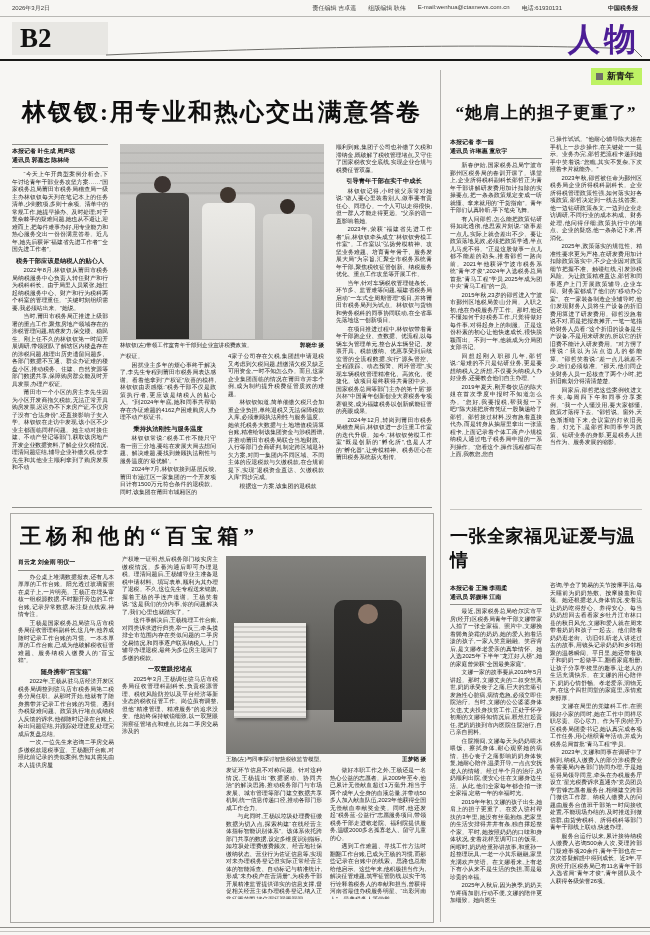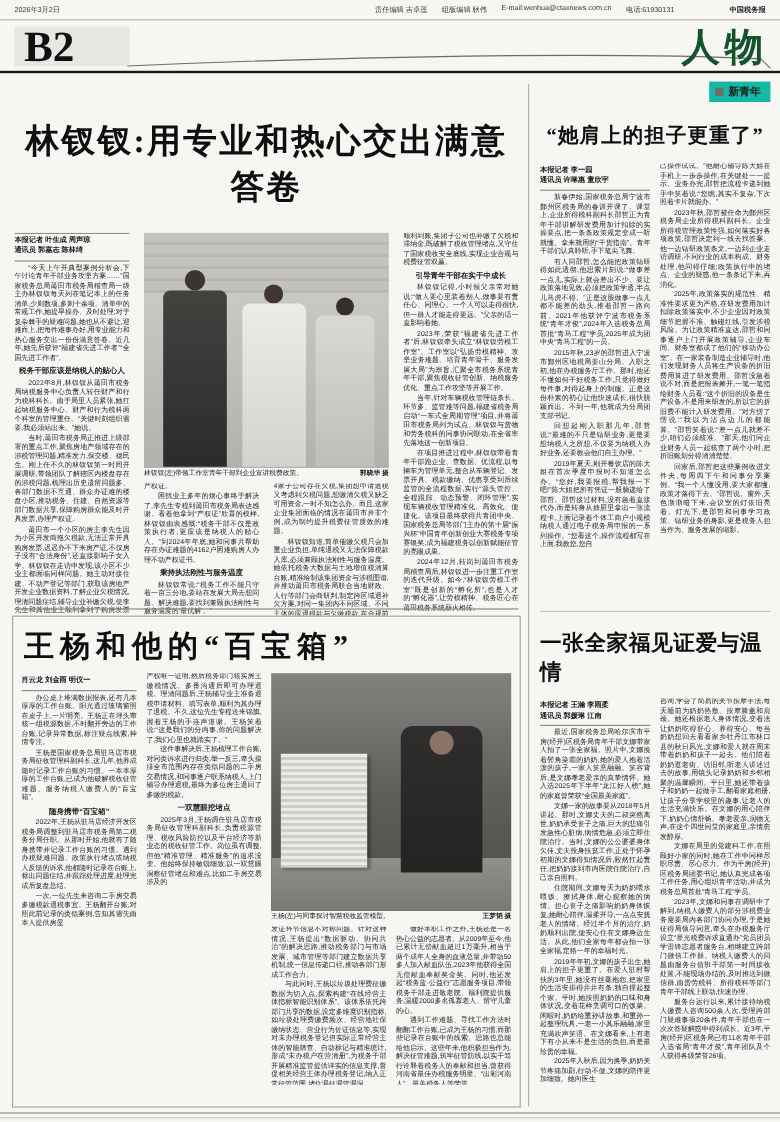--- a/index.html
+++ b/index.html
@@ -11,40 +11,40 @@
   .serif{font-family:"Liberation Serif","DejaVu Serif",serif;}
   
   .masthead{position:absolute;top:3px;left:12px;right:12px;height:11px;
     display:flex;align-items:center;font-size:6px;color:#3a3a38;}
   .m-center{margin-left:auto;display:flex;gap:12px;}
   .m-right{margin-left:46px;font-weight:bold;color:#222;}
   .mast-rule{position:absolute;top:16px;left:0;right:0;height:1px;background:#b9b8b4;}
   
   .page-no{position:absolute;left:12px;top:22px;width:88px;height:33px;
     background:#e8e7e3;display:flex;align-items:center;padding-left:8px;
-    font-size:36px;font-weight:bold;color:#111;}
+    font-size:27px;font-weight:bold;color:#111;}
   .section-title{position:absolute;right:10px;top:18px;font-size:32px;font-weight:bold;
-    color:#14532d;letter-spacing:4px;z-index:2;font-family:Liberation Mono, monospace;}
+    color:#4c1d95;letter-spacing:4px;z-index:2;font-family:Liberation Mono, monospace;}
   .swoosh{position:absolute;left:106px;top:42px;width:540px;height:16px;z-index:1;}
   .rule-thick{position:absolute;top:59px;left:0;right:0;height:2px;background:#1a1a18;}
   
   .headline{font-weight:bold;color:#0f0f0f;}
   .byline{font-size:6px;font-weight:bold;line-height:8.5px;color:#161616;
     border-bottom:1px solid #8f8e8a;padding:2px 0 3px 0;margin-bottom:3px;}
   .byline.boxed{border-top:1px solid #8f8e8a;}
   .col{overflow:hidden;font-size:5.8px;line-height:7.5px;text-align:justify;}
   .para{margin:0 0 1px 0;text-indent:2em;}
   .para.cont{text-indent:0;}
   .subhead{margin:3px 0;font-size:6.3px;text-align:center;font-weight:bold;text-indent:0;}
   .caption{display:flex;justify-content:space-between;font-size:5.6px;line-height:7px;
     color:#222;margin-top:2px;}
   .caption .photog{font-weight:bold;white-space:nowrap;margin-left:6px;}
   
   .art1{position:absolute;left:12px;top:66px;width:420px;height:438px;}
-  .art1 .headline{font-size:28px;text-align:center;letter-spacing:2px;padding-top:14px;}
+  .art1 .headline{font-size:24px;text-align:center;letter-spacing:2px;padding-top:14px;}
   .art1 .body{display:flex;gap:12px;margin-top:12px;height:382px;}
   .art1 .c-narrow{width:96px;height:382px;}
   .art1 .mid{width:204px;}
   .art1 .mid-cols{display:flex;gap:12px;margin-top:4px;}
   .art1 .mid-cols .col{width:96px;height:162px;}
   
   .photo1{position:relative;width:204px;height:196px;overflow:hidden;
     background:linear-gradient(180deg,#d2d1ce 0%,#c3c2bf 45%,#b2b1ae 100%);}
   .photo1 .shelf{position:absolute;left:0;top:0;width:100%;height:26%;
     background:repeating-linear-gradient(180deg,#bcbbb8 0 8px,#a9a8a5 8px 10px);opacity:.6;}
@@ -62,31 +62,31 @@
   .f3 .torso{height:calc(100% - 16px);background:linear-gradient(180deg,#d9d8d4,#bfbebb);}
   
   .v-rule{position:absolute;left:440px;top:70px;height:852px;width:1px;background:#b3b2ae;}
   .hr-left{position:absolute;left:12px;top:507px;width:420px;height:1px;background:#8f8e8a;}
   .hr-right{position:absolute;left:450px;top:509px;width:192px;height:1px;background:#c6c5c1;}
   .foot-rule1{position:absolute;left:0;right:0;top:927px;height:1px;background:#8e8d89;}
   .foot-rule2{position:absolute;left:0;right:0;top:931px;height:1px;background:#c6c5c1;}
   
   .art2{position:absolute;left:450px;top:68px;width:192px;height:436px;}
   .badge-row{display:flex;justify-content:flex-end;}
-  .badge{display:flex;align-items:center;gap:4px;background:#14b8a6;
+  .badge{display:flex;align-items:center;gap:4px;background:#bef264;
     padding:2px 8px 2px 5px;font-size:9px;font-weight:bold;color:#1d1d1b;}
   .badge .sq{width:7px;height:7px;background:#6f6e6a;}
   .art2 .headline{font-size:17px;text-align:center;margin:16px 0 12px 0;letter-spacing:1px;}
   .cols2{display:flex;gap:8px;}
   .cols2 .col{width:92px;}
   .art2 .cols2 .col{height:372px;}
   
   .art3{position:absolute;left:10px;top:513px;width:424px;height:410px;
     border:1px solid #a9a8a4;box-sizing:border-box;padding:6px 7px;background:#f7f6f3;}
-  .art3 .headline{font-size:25px;letter-spacing:5px;margin:2px 0 6px 2px;}
+  .art3 .headline{font-size:21px;letter-spacing:5px;margin:2px 0 6px 2px;}
   .art3 .body{display:flex;gap:8px;height:352px;}
   .art3 .c-narrow{width:96px;height:352px;}
   .art3 .right{width:200px;}
   .art3 .right-cols{display:flex;gap:8px;margin-top:4px;}
   .art3 .right-cols .col{width:96px;height:132px;}
   
   .photo2{position:relative;width:200px;height:198px;overflow:hidden;
     background:linear-gradient(180deg,#83827e 0%,#605f5b 50%,#4b4a47 100%);}
   .photo2 .desk{position:absolute;bottom:0;left:0;width:100%;height:22%;
     background:linear-gradient(180deg,#918f8b,#7a7975);}

